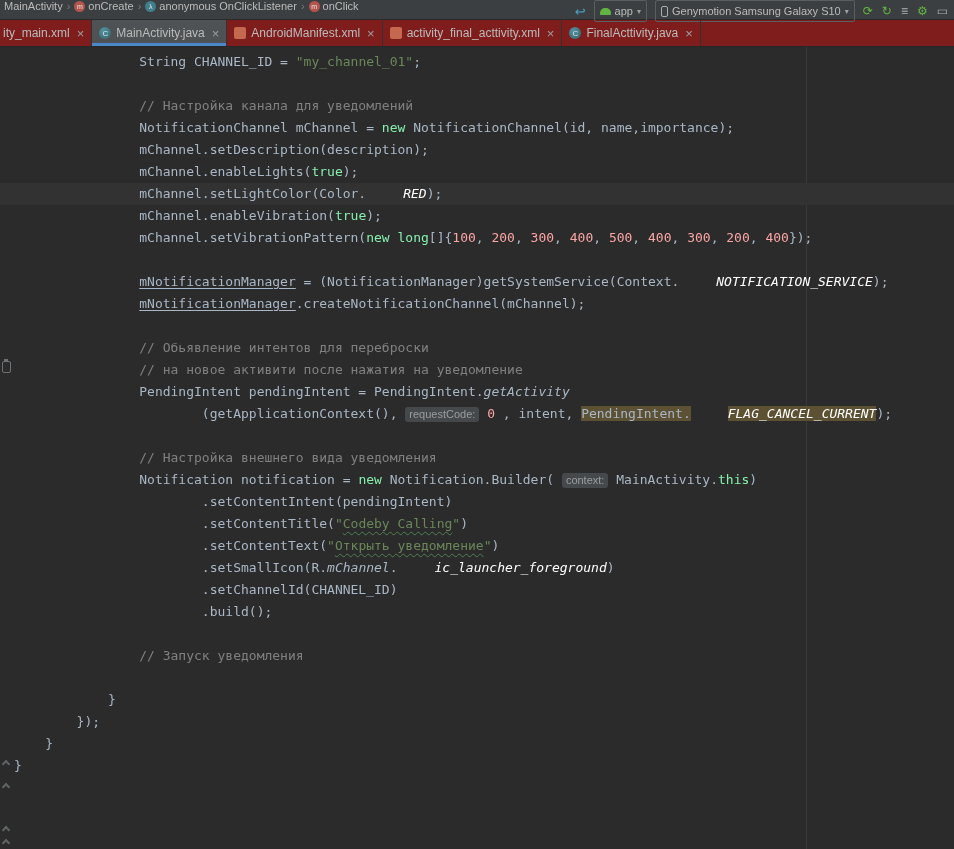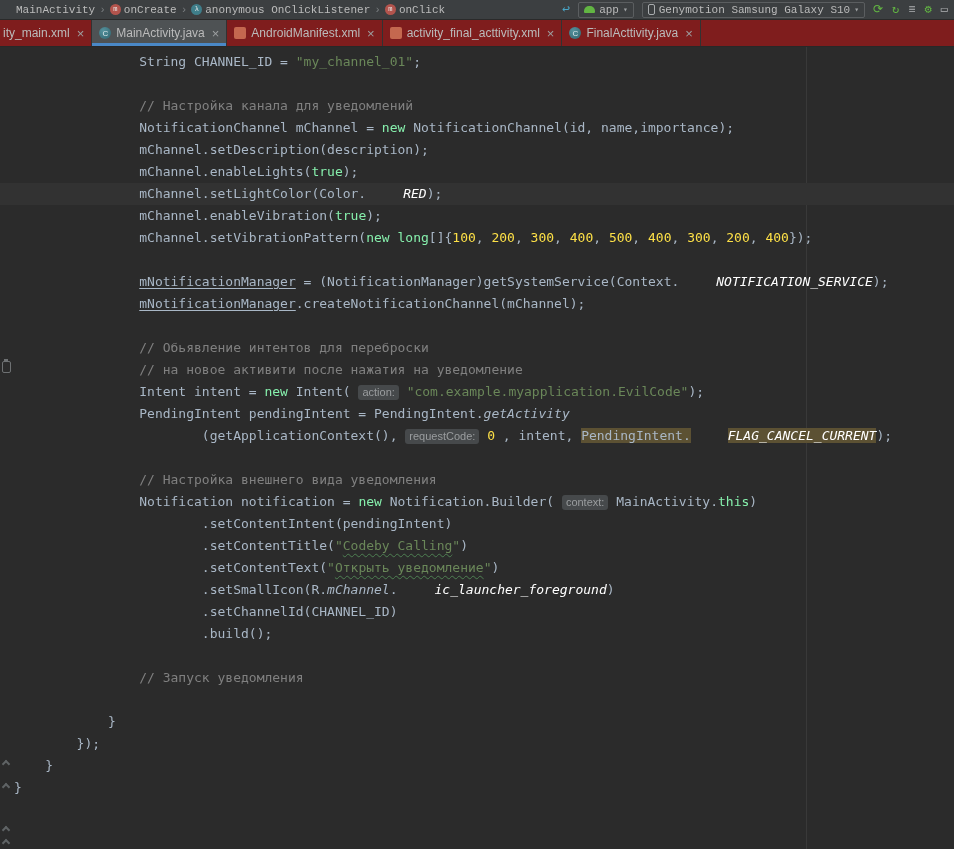--- a/index.html
+++ b/index.html
@@ -1,34 +1,34 @@
 <!DOCTYPE html>
 <html><head>
 <meta charset="utf-8">
 <style>
   * { margin:0; padding:0; box-sizing:border-box; }
   html,body { width:954px; height:849px; }
   body { background:#2b2b2b; overflow:hidden; font-family:"Liberation Sans",sans-serif; }
 
   
   .toolbar { height:20px; background:#3c3f41; border-bottom:1px solid #2a2a2a;
-             display:flex; align-items:center; padding:0 6px 0 16px;
-             font-size:11px; color:#bbbbbb;font-family:Liberation Mono, monospace; }
+             display:flex; align-items:flex-start; padding:0 6px 0 4px;
+             font-size:11px; color:#bbbbbb; }
   .breadcrumbs { display:flex; align-items:center; white-space:nowrap; }
   .crumb { display:inline-flex; align-items:center; gap:3px; cursor:default; }
   .crumb-sep { color:#787c7f; margin:0 4px; }
   .mini-icon { width:11px; height:11px; border-radius:50%; font-size:7px; line-height:11px;
                text-align:center; color:#e9e9e9; display:inline-block; }
   .mini-icon.method { background:#b3544d; }
   .mini-icon.anonymous-class { background:#3f7e8a; }
   .toolbar-right { margin-left:auto; display:flex; align-items:center; gap:8px; }
   .tb-icon { font-size:12px; line-height:1; cursor:pointer; }
   .undo { color:#49a6c8; font-size:13px; }
   .chip { display:inline-flex; align-items:center; gap:4px; border:1px solid #5b5e60;
-          border-radius:2px; padding:1px 5px; height:16px; cursor:pointer; }
+          border-radius:2px; padding:1px 5px; height:22px; cursor:pointer; }
   .android-head { width:11px; height:7px; border-radius:5px 5px 1px 1px; background:#62b543; }
   .phone-shape { width:7px; height:11px; border:1px solid #a9acae; border-radius:2px; }
   .dd { font-size:8px; color:#9da0a2; }
   .tb-actions { display:flex; align-items:center; gap:9px; }
 
   
   .tabbar { height:27px; background:#7f1d1d; display:flex; align-items:stretch;
             border-bottom:1px solid #282828; font-size:12px; color:#bbbbbb; overflow:hidden; }
   .tab { display:flex; align-items:center; gap:5px; padding:0 7px; border-right:1px solid #323232;
          position:relative; cursor:pointer; white-space:nowrap; }
@@ -44,21 +44,21 @@
   
   .editor { position:relative; height:802px; overflow:hidden; padding-top:4px;
             font-family:"DejaVu Sans Mono",monospace; font-size:13px; line-height:22px; color:#a9b7c6; }
   .margin-line { position:absolute; top:0; bottom:0; left:806px; width:1px; background:#393939; }
   .code { position:relative; }
   .line { white-space:pre; height:22px; padding-left:14px; }
   .line.cur { background:#323232; }
   .p { }
   .k { color:#86efac; }
   .s { color:#6a8759; }
-  .n { color:#fde047; }
+  .n { color:#fca5a5; }
   .c { color:#808080; }
   .i { color:#ffffff; font-style:italic;margin-left:37px; }
   .m { font-style:italic; }
   .fu { text-decoration:underline; text-underline-offset:2px; }
   .su { color:#6a8759; text-decoration-line:underline; text-decoration-style:wavy;
         text-decoration-color:#4e8052; text-decoration-thickness:1px; text-underline-offset:3px; }
   .h { display:inline-block; background:#46494b; color:#9a9d9f; border-radius:3px; padding:0 4px;
        font-size:11px; line-height:15px; font-family:"Liberation Sans",sans-serif; }
   .hl { background:#5c5133; }
 
@@ -152,21 +152,20 @@
       <div class="line"><span class="p">                mChannel.enableLights(</span><span class="k">true</span><span class="p">);</span></div>
       <div class="line cur"><span class="p">                mChannel.setLightColor(Color.</span><span class="i">RED</span><span class="p">);</span></div>
       <div class="line"><span class="p">                mChannel.enableVibration(</span><span class="k">true</span><span class="p">);</span></div>
       <div class="line"><span class="p">                mChannel.setVibrationPattern(</span><span class="k">new</span><span class="p"> </span><span class="k">long</span><span class="p">[]{</span><span class="n">100</span><span class="p">, </span><span class="n">200</span><span class="p">, </span><span class="n">300</span><span class="p">, </span><span class="n">400</span><span class="p">, </span><span class="n">500</span><span class="p">, </span><span class="n">400</span><span class="p">, </span><span class="n">300</span><span class="p">, </span><span class="n">200</span><span class="p">, </span><span class="n">400</span><span class="p">});</span></div>
       <div class="line"></div>
       <div class="line"><span class="p">                </span><span class="fu">mNotificationManager</span><span class="p"> = (NotificationManager)getSystemService(Context.</span><span class="i">NOTIFICATION_SERVICE</span><span class="p">);</span></div>
       <div class="line"><span class="p">                </span><span class="fu">mNotificationManager</span><span class="p">.createNotificationChannel(mChannel);</span></div>
       <div class="line"></div>
       <div class="line"><span class="c">                // Обьявление интентов для переброски</span></div>
       <div class="line"><span class="c">                // на новое активити после нажатия на уведомление</span></div>
-      <div class="line"><span class="p">                Intent intent = </span><span class="k">new</span><span class="p"> Intent( </span><span class="h">action:</span><span class="p"> </span><span class="s">"com.example.myapplication.EvilCode"</span><span class="p">);</span></div>
       <div class="line"><span class="p">                PendingIntent pendingIntent = PendingIntent.</span><span class="m">getActivity</span></div>
       <div class="line"><span class="p">                        (getApplicationContext(), </span><span class="h">requestCode:</span><span class="p"> </span><span class="n">0</span><span class="p"> , intent, </span><span class="p hl">PendingIntent.</span><span class="i hl">FLAG_CANCEL_CURRENT</span><span class="p">);</span></div>
       <div class="line"></div>
       <div class="line"><span class="c">                // Настройка внешнего вида уведомления</span></div>
       <div class="line"><span class="p">                Notification notification = </span><span class="k">new</span><span class="p"> Notification.Builder( </span><span class="h">context:</span><span class="p"> MainActivity.</span><span class="k">this</span><span class="p">)</span></div>
       <div class="line"><span class="p">                        .setContentIntent(pendingIntent)</span></div>
       <div class="line"><span class="p">                        .setContentTitle(</span><span class="s">"</span><span class="su">Codeby Calling</span><span class="s">"</span><span class="p">)</span></div>
       <div class="line"><span class="p">                        .setContentText(</span><span class="s">"</span><span class="su">Открыть уведомление</span><span class="s">"</span><span class="p">)</span></div>
       <div class="line"><span class="p">                        .setSmallIcon(R.</span><span class="m">mChannel</span><span class="p">.</span><span class="i">ic_launcher_foreground</span><span class="p">)</span></div>
       <div class="line"><span class="p">                        .setChannelId(CHANNEL_ID)</span></div>

